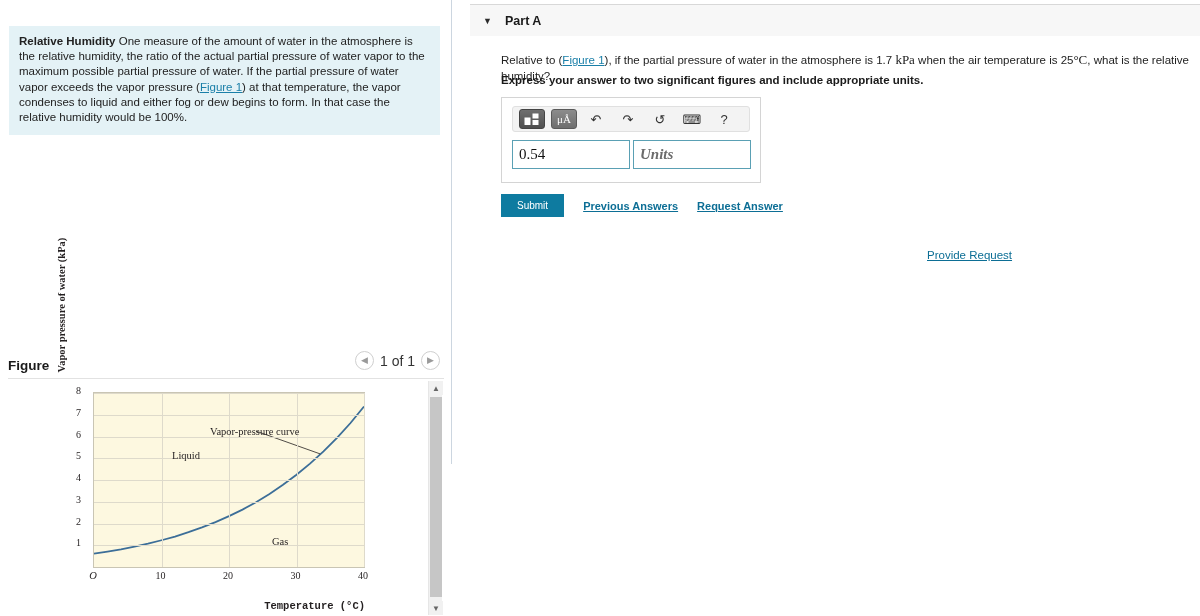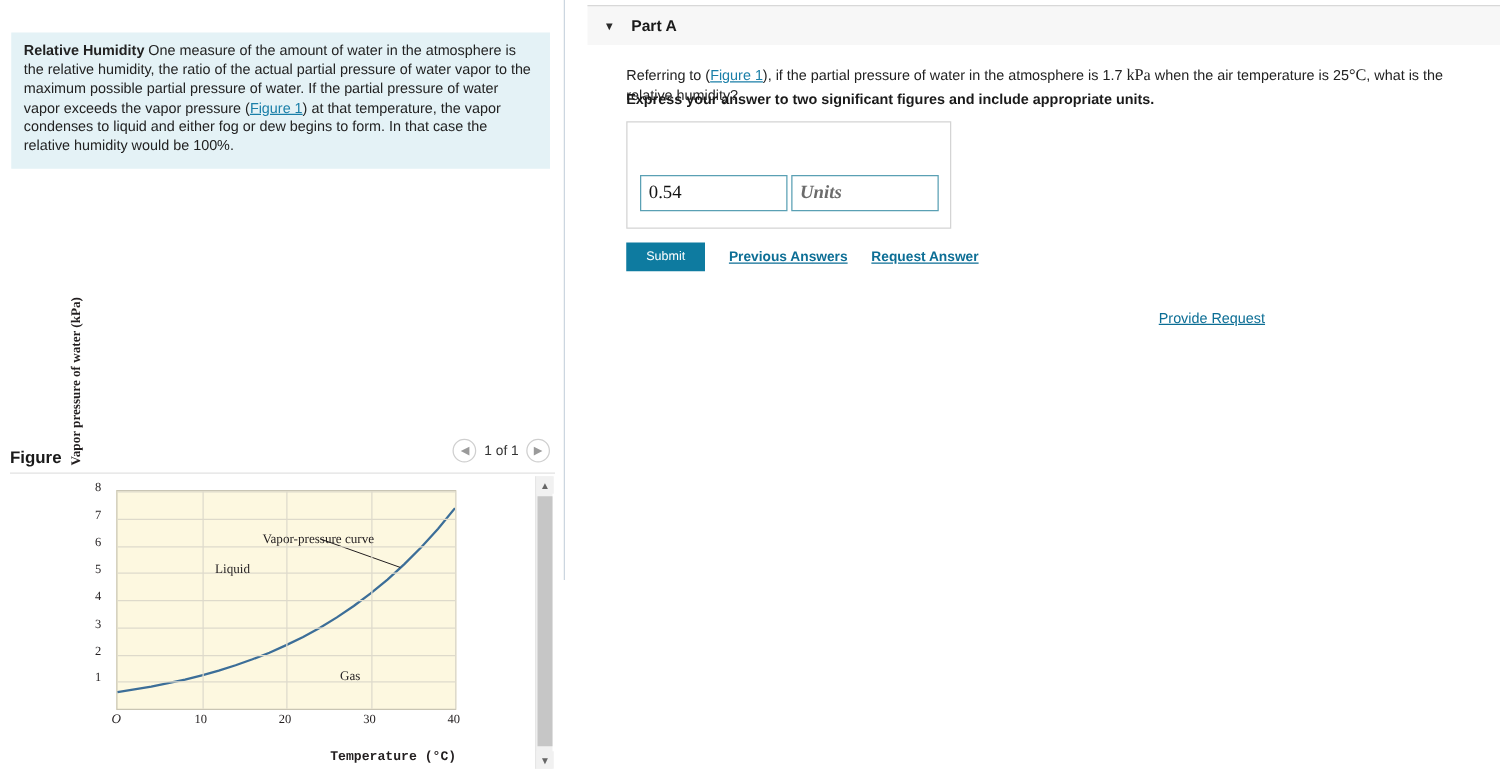--- a/index.html
+++ b/index.html
@@ -43,21 +43,21 @@
     position: absolute; right: 12px; top: -1px;
     display: flex; align-items: center; gap: 6px;
   }
   .pg-btn {
     width: 19px; height: 19px; border-radius: 50%;
     border: 1px solid #cfcfcf; background: #fff;
     color: #9a9a9a; font-size: 9px;
     display: flex; align-items: center; justify-content: center;
     cursor: pointer; line-height: 1;
   }
-  #fig-count { font-size: 11px; color: #333; }
+  #fig-count { font-size: 14px; color: #333; }
   #figure-divider {
     position: absolute; left: 8px; top: 378px;
     width: 436px; height: 1px; background: #e2e2e2;
   }
 
   
   #figure-body {
     position: absolute; left: 0px; top: 380px;
     width: 452px; height: 236px;
     overflow: hidden;
@@ -292,25 +292,40 @@
       <div class="xtick" style="left: 343px;">40</div>
     </div>
 
   <div id="right-panel">
 
     <div id="part-header">
       <div id="part-caret">▼</div>
       <div id="part-title">Part A</div>
     </div>
 
-    <div id="q-line"><span>Referring to (</span><span class="tlink">Figure 1</span><span>), if the partial pressure of water in the atmosphere is 1.7 </span><span class="mathu">kPa</span><span> when the air temperature is 25</span><span class="mathu">°C</span><span>, what is the relative humidity?</span></div>
+    <div id="q-line"><span>Relative to (</span><span class="tlink">Figure 1</span><span>), if the partial pressure of water in the atmosphere is 1.7 </span><span class="mathu">kPa</span><span> when the air temperature is 25</span><span class="mathu">°C</span><span>, what is the relative humidity?</span></div>
 
     <div id="q-instr">Express your answer to two significant figures and include appropriate units.</div>
 
     <div id="answer-card">
+      <div id="tool-row">
+        <div class="tbtn tbtn-dark">
+          <svg width="16" height="13" viewBox="0 0 16 13">
+            <rect x="0.5" y="4.5" width="6" height="7.5" fill="#fff"></rect>
+            <rect x="8.5" y="0.5" width="6" height="5" fill="#fff"></rect>
+            <rect x="8.5" y="7" width="6" height="5" fill="#fff"></rect>
+          </svg>
+        </div>
+        <div class="tbtn tbtn-gray">μÅ</div>
+        <div class="tbtn tbtn-plain">↶</div>
+        <div class="tbtn tbtn-plain">↷</div>
+        <div class="tbtn tbtn-plain">↺</div>
+        <div class="tbtn tbtn-plain">⌨</div>
+        <div class="tbtn tbtn-plain">?</div>
+      </div>
       <div id="in-row">
         <input id="ans-value" class="ansbox" type="text" value="0.54" style="">
         <input id="ans-units" class="ansbox" type="text" placeholder="Units" style="">
       </div>
     </div>
 
     <div id="submit-row">
       <button id="submit-btn">Submit</button>
       <span class="act-link">Previous Answers</span>
       <span class="act-link">Request Answer</span>

